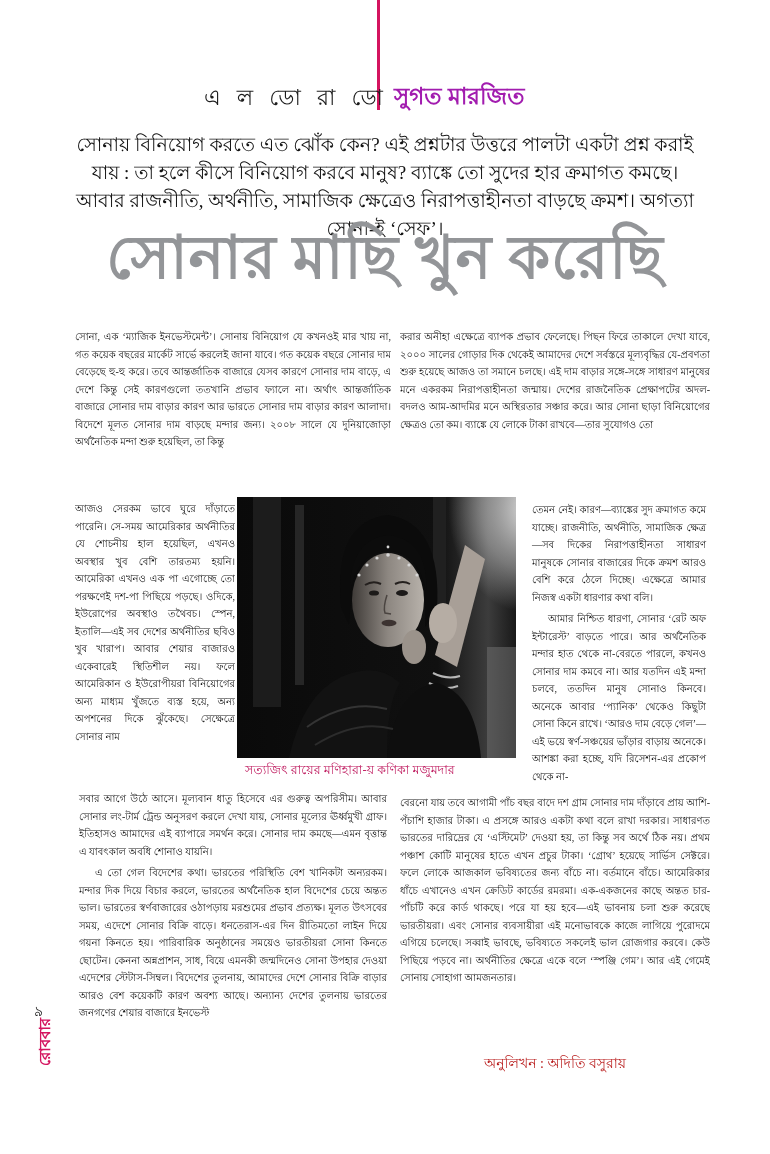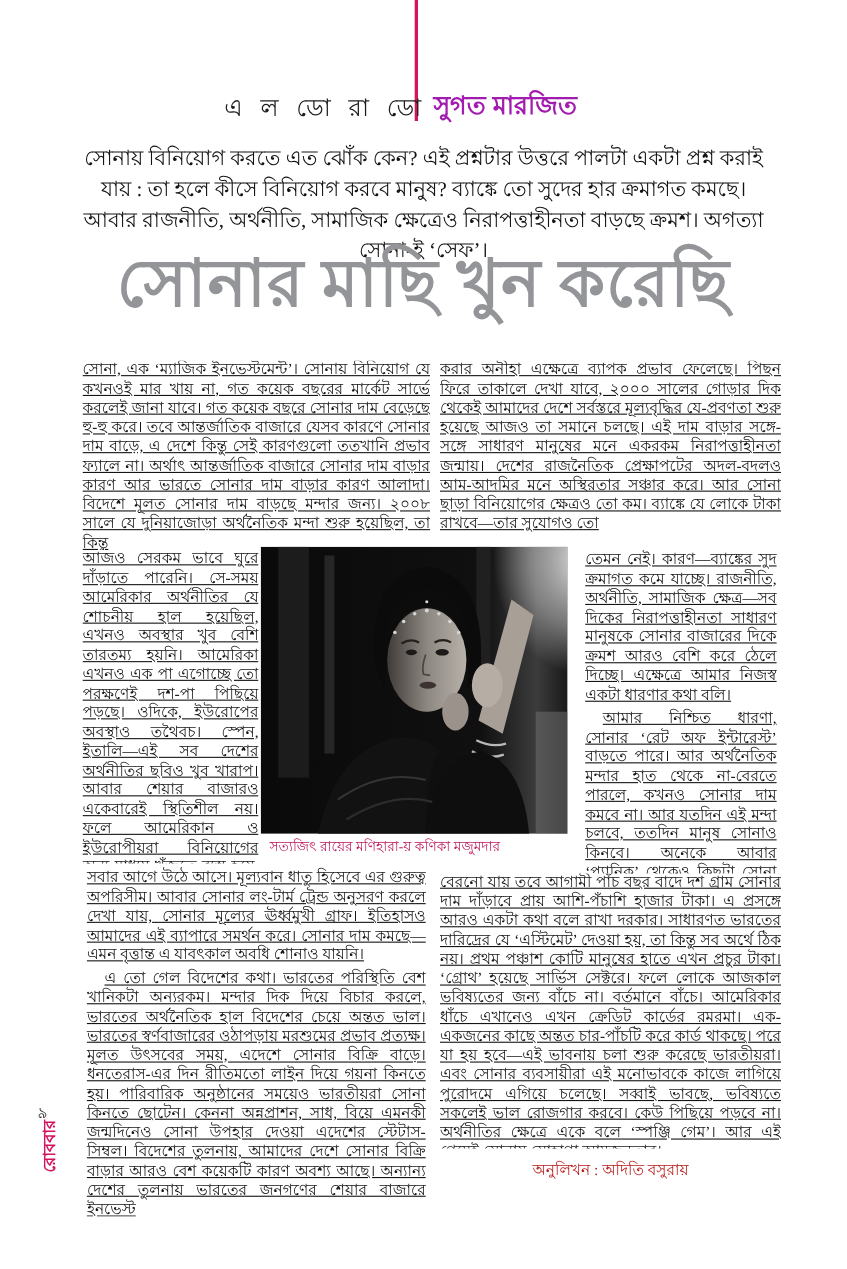--- a/index.html
+++ b/index.html
@@ -19,22 +19,22 @@
   }
   .standfirst {
     position:absolute; left:72px; top:131px; width:626px; text-align:center;
     font-size:19px; line-height:28px; color:#121212;
   }
   .headline {
     position:absolute; left:0; top:218px; width:770px; margin:0; text-align:center;
     font-size:60px; line-height:80px; font-weight:bold; color:#939598; letter-spacing:1px;
   }
   .body-block {
-    position:absolute; font-size:14px; line-height:17.5px; text-align:justify;
-    color:#141414; overflow:hidden;text-decoration:underline;
+    position:absolute; font-size:10px; line-height:17.5px; text-align:justify;
+    color:#141414; overflow:hidden;
   }
   .body-block p { margin:4px; }
   .body-block p.indent { text-indent:16px; }
   #left-top    { left:75px;  top:328px; width:316px; height:172px; }
   #left-side   { left:75px;  top:500px; width:160px; height:285px; }
   #left-bottom { left:75px;  top:786px; width:316px; height:320px; }
   #right-top   { left:400px; top:328px; width:310px; height:170px; }
   #right-side  { left:528px; top:497px; width:182px; height:297px; }
   #right-bottom{ left:400px; top:794px; width:310px; height:250px; }
   .photo { position:absolute; left:237px; top:497px; width:279px; height:261px; margin:0; }

